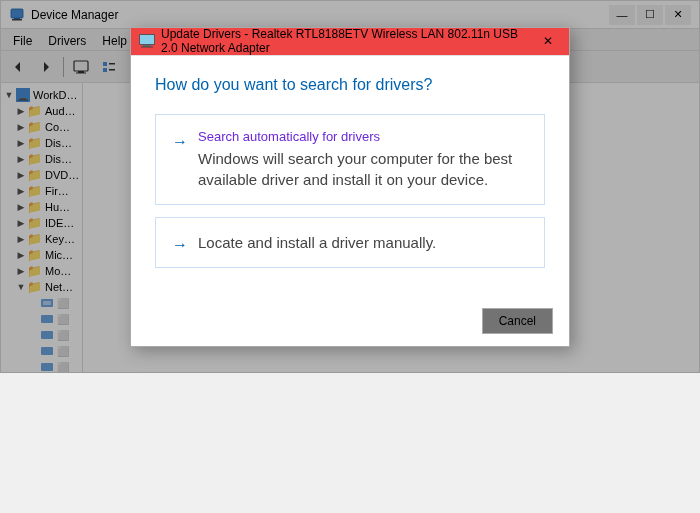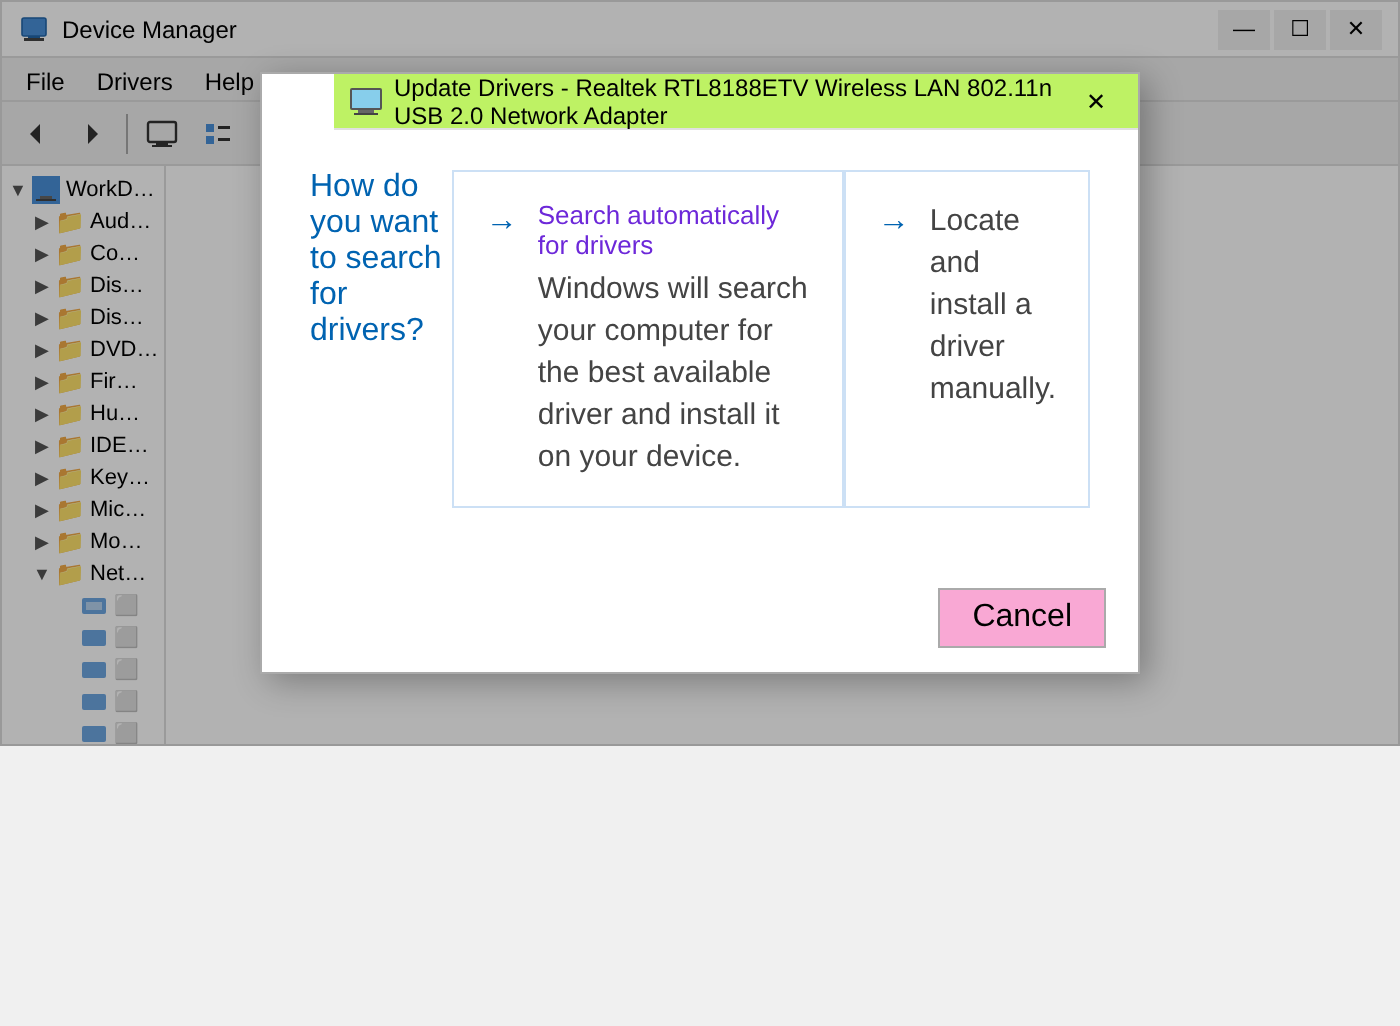--- a/index.html
+++ b/index.html
@@ -185,28 +185,27 @@
     .dialog {
       background: #fff;
       border: 1px solid #aaa;
       box-shadow: 4px 4px 16px rgba(0,0,0,0.3);
       width: 440px;
       min-height: 300px;
       display: flex;
       flex-direction: column;
     }
     .dialog-title-bar {
-      background: #bef264;
+      background: #ef4444;
       height: 28px;
       display: flex;
       align-items: center;
       padding: 0 8px;
       border-bottom: 1px solid #e0e0e0;
       flex-shrink: 0;
-      margin-left: 36px;
     }
     .dialog-title-icon {
       width: 16px; height: 16px;
       margin-right: 6px;
       display: inline-flex;
       align-items: center;
       justify-content: center;
     }
     .dialog-title-text {
       font-size: 12px;
@@ -222,21 +221,21 @@
       display: flex;
       align-items: center;
       justify-content: center;
     }
 
     
     .dialog-body {
       padding: 20px 24px;
       flex: 1;
       display: flex;
-      flex-direction: row;
+      flex-direction: column;
     }
     .dialog-question {
       font-size: 16px;
       color: #0063b1;
       margin-bottom: 20px;
       font-weight: 400;
     }
 
     
     .option-card {
@@ -278,24 +277,24 @@
     }
 
     
     .dialog-footer {
       padding: 8px 16px 12px;
       display: flex;
       justify-content: flex-end;
     }
     .cancel-btn {
       padding: 5px 16px;
-      background: #f9a8d4;
+      background: #737373;
       border: 1px solid #aaa;
       cursor: pointer;
-      font-size: 16px;
+      font-size: 12px;
     }
   </style>
 </head>
 <body>
 
 <div class="window">
 
   <div class="title-bar">
     <span class="title-bar-icon">
       <svg width="14" height="14" viewBox="0 0 14 14" fill="none">

